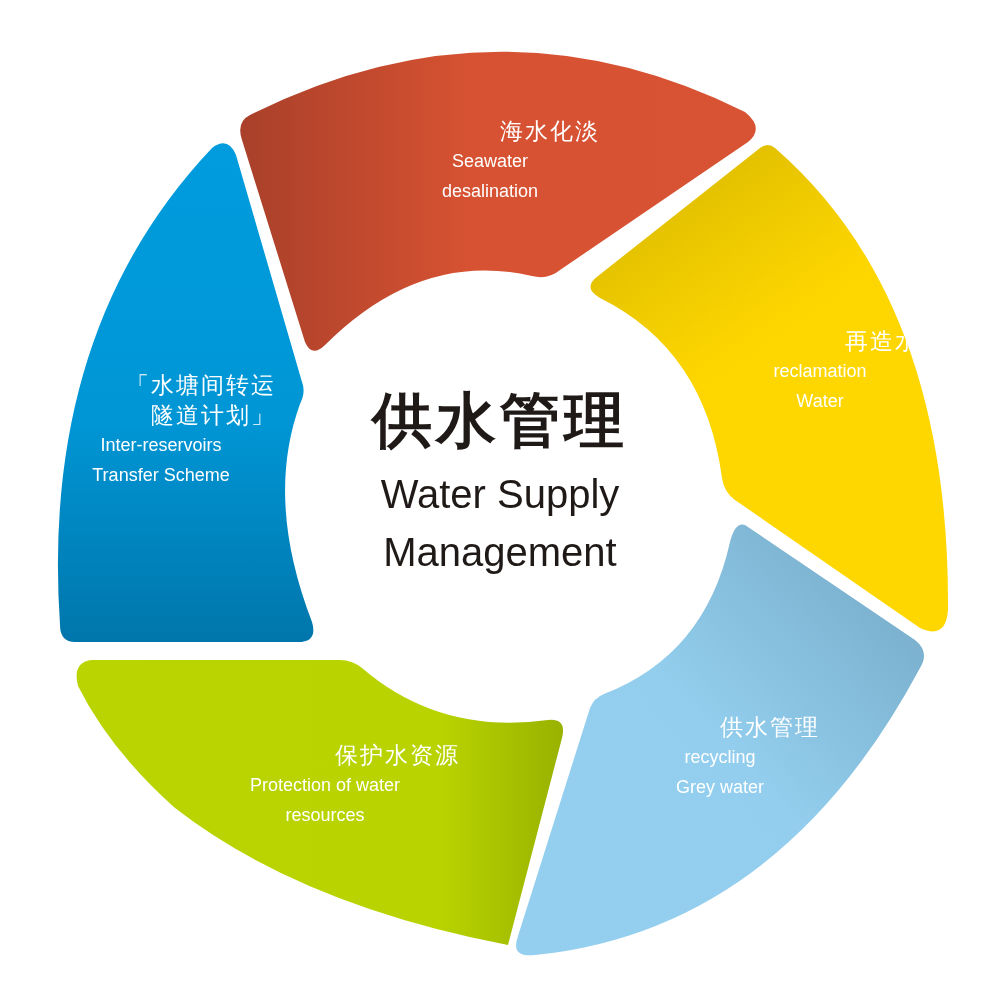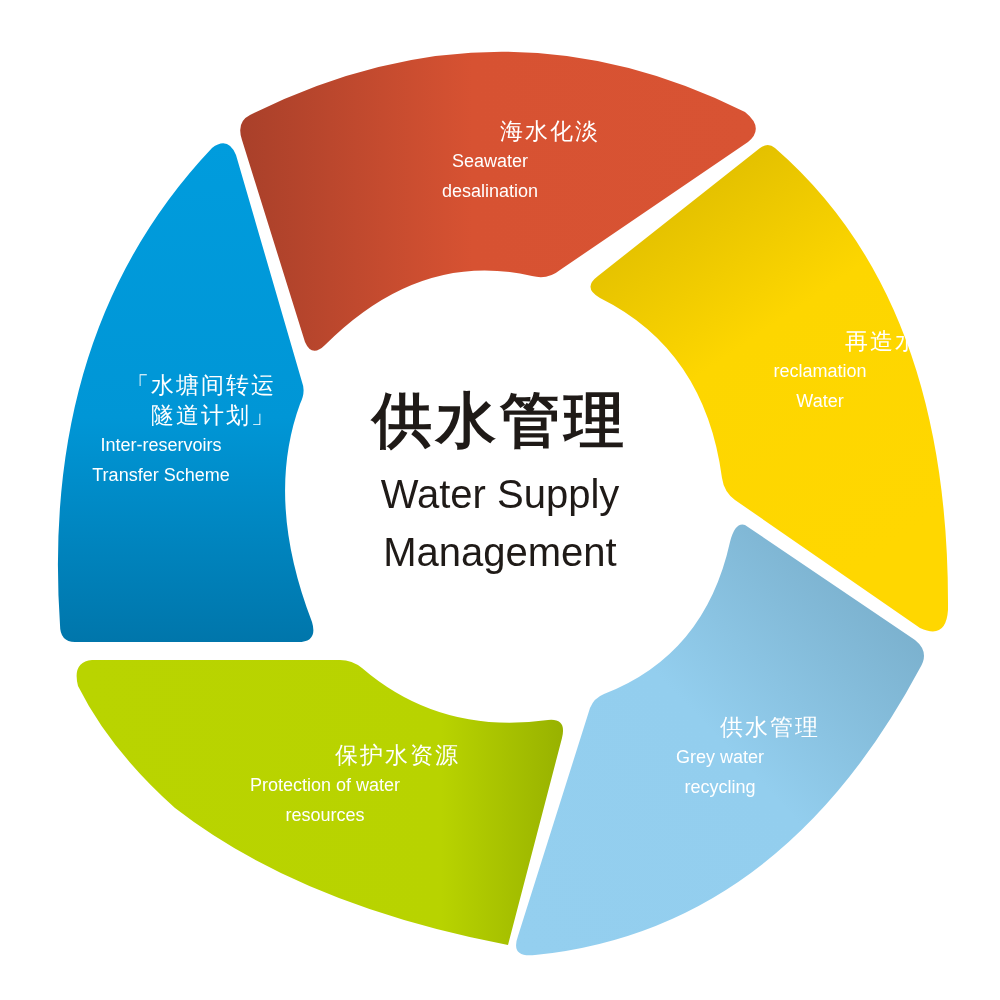--- a/index.html
+++ b/index.html
@@ -63,22 +63,22 @@
   </div>
 
   <div class="label" style="left:720px; top:326px; width:200px;">
     <div class="zh">再造水</div>
     <div class="en">reclamation</div>
     <div class="en">Water</div>
   </div>
 
   <div class="label" style="left:620px; top:712px; width:200px;">
     <div class="zh">供水管理</div>
+    <div class="en">recycling</div>
     <div class="en">Grey water</div>
-    <div class="en">recycling</div>
   </div>
 
   <div class="label" style="left:190px; top:740px; width:270px;">
     <div class="zh">保护水资源</div>
     <div class="en">Protection of water</div>
     <div class="en">resources</div>
   </div>
 
   <div class="label" style="left:46px; top:370px; width:230px;">
     <div class="zh">「水塘间转运</div>

